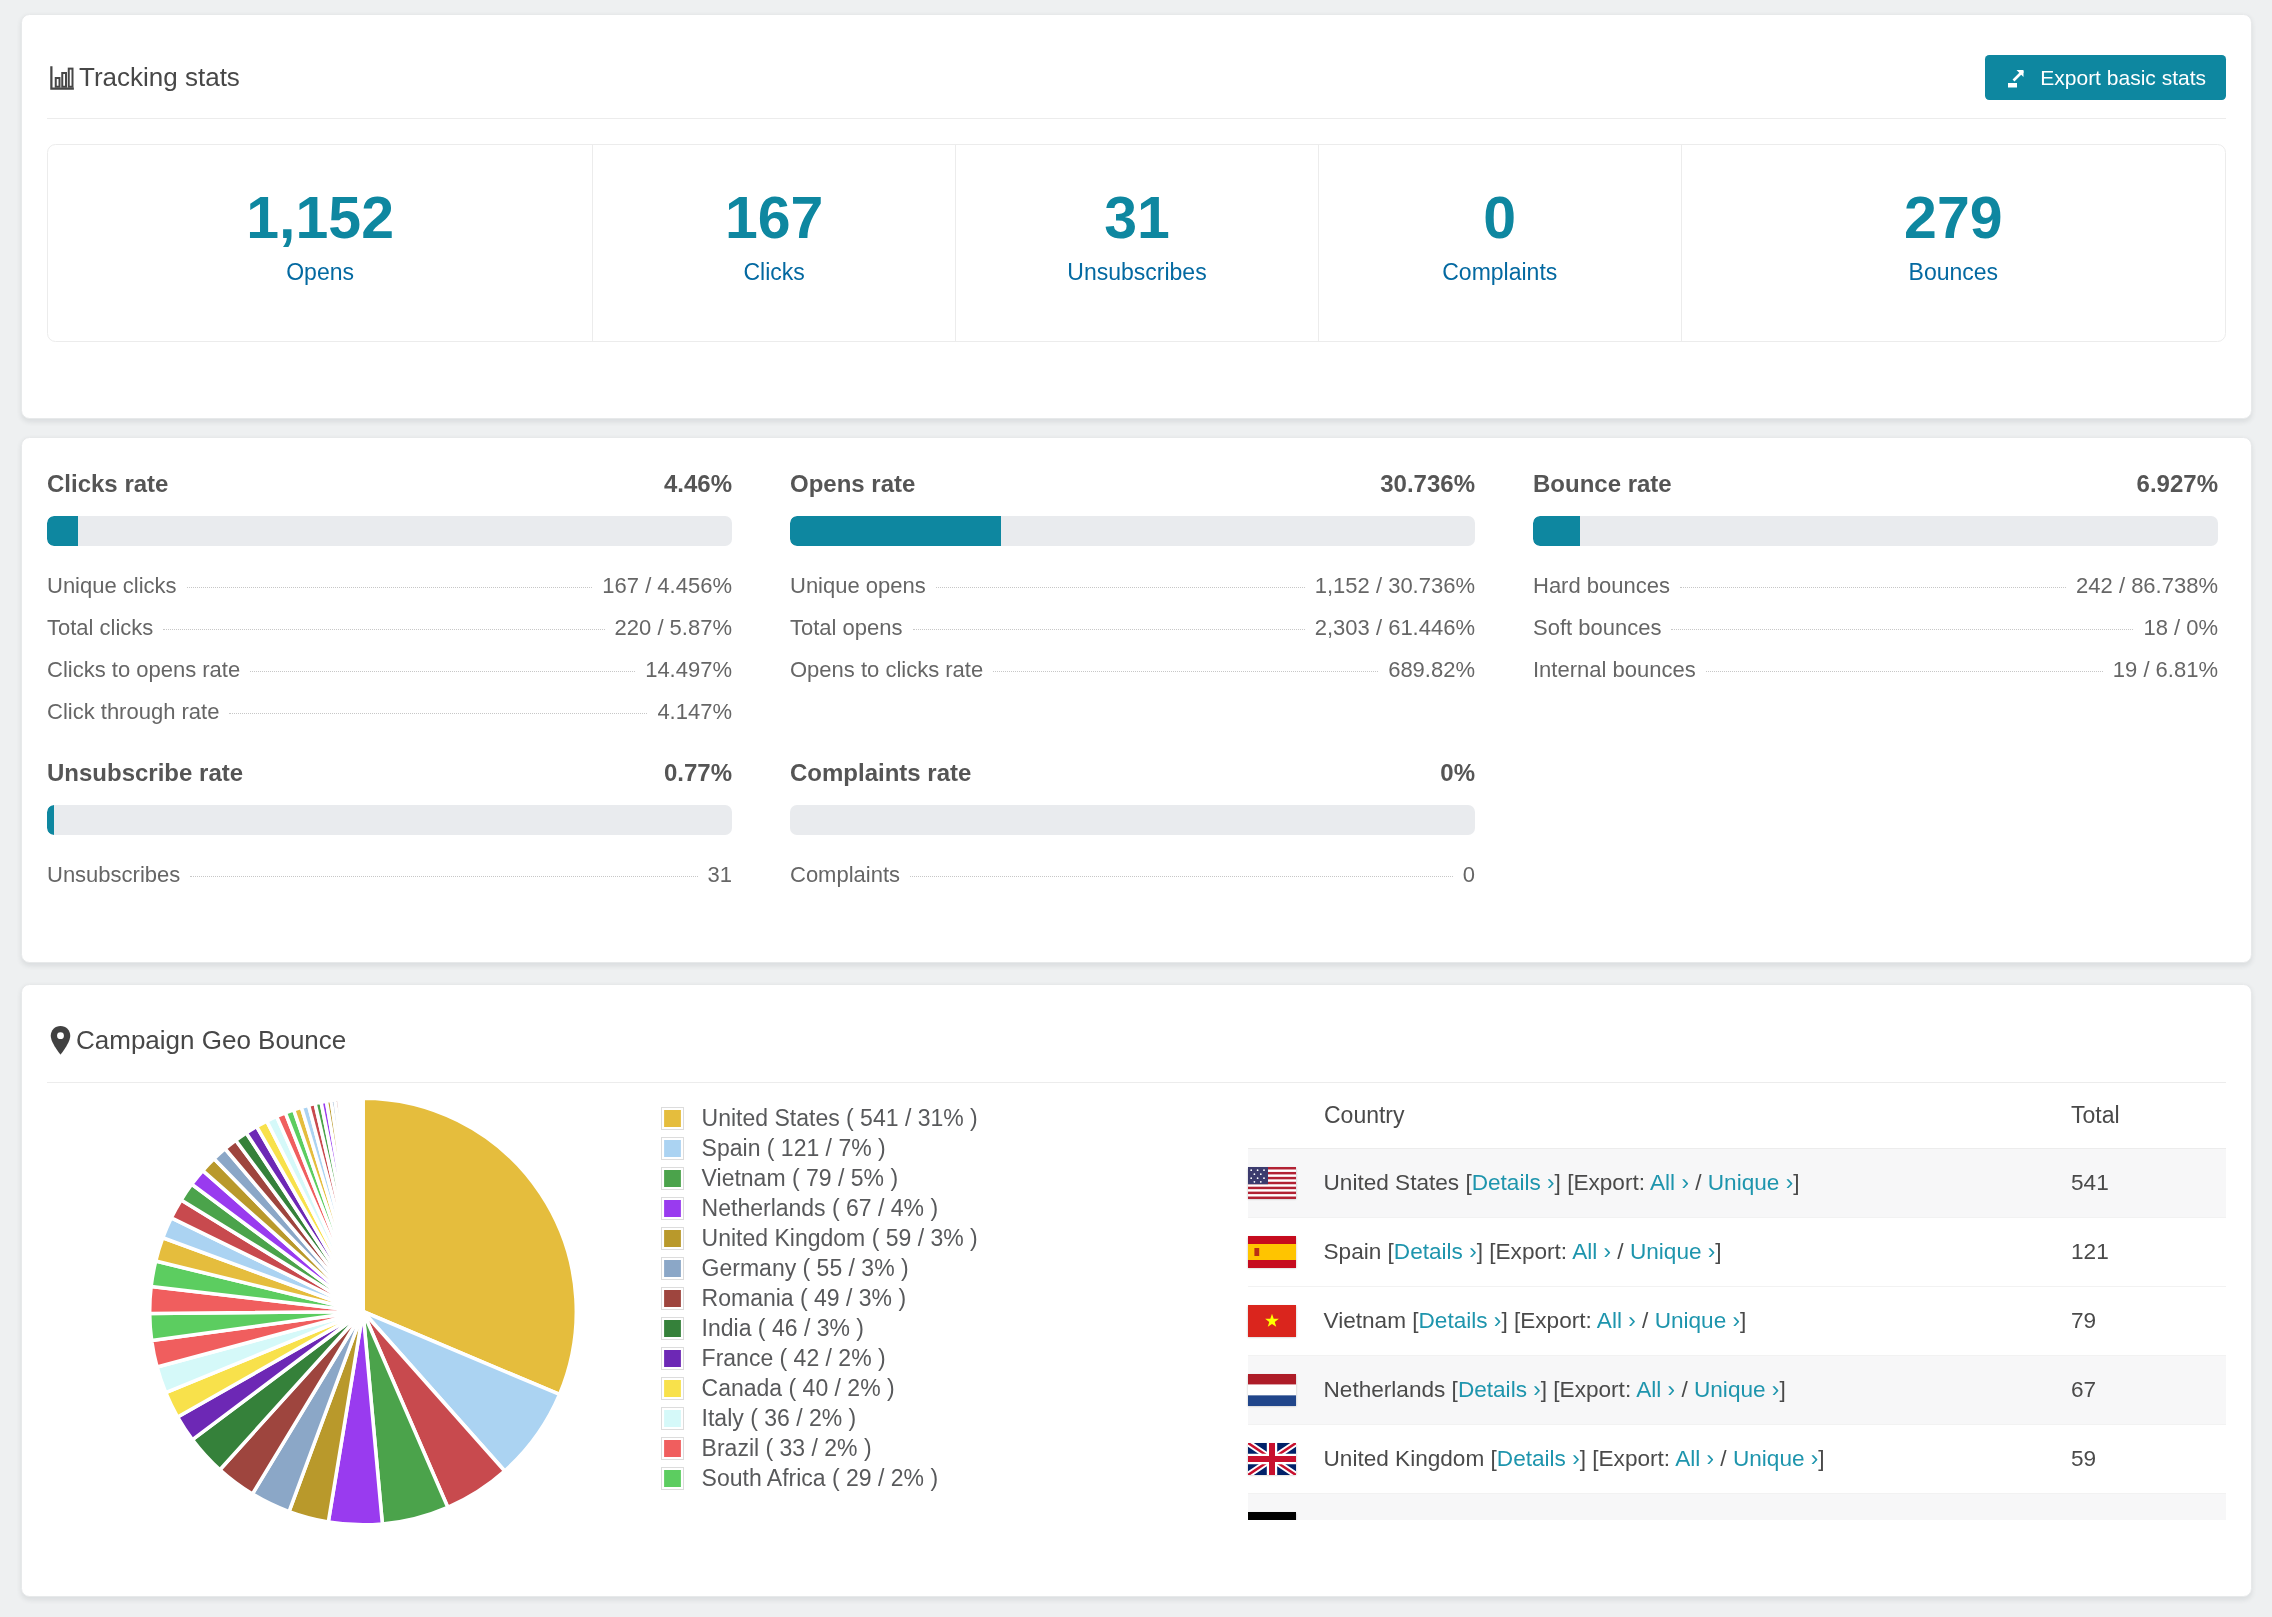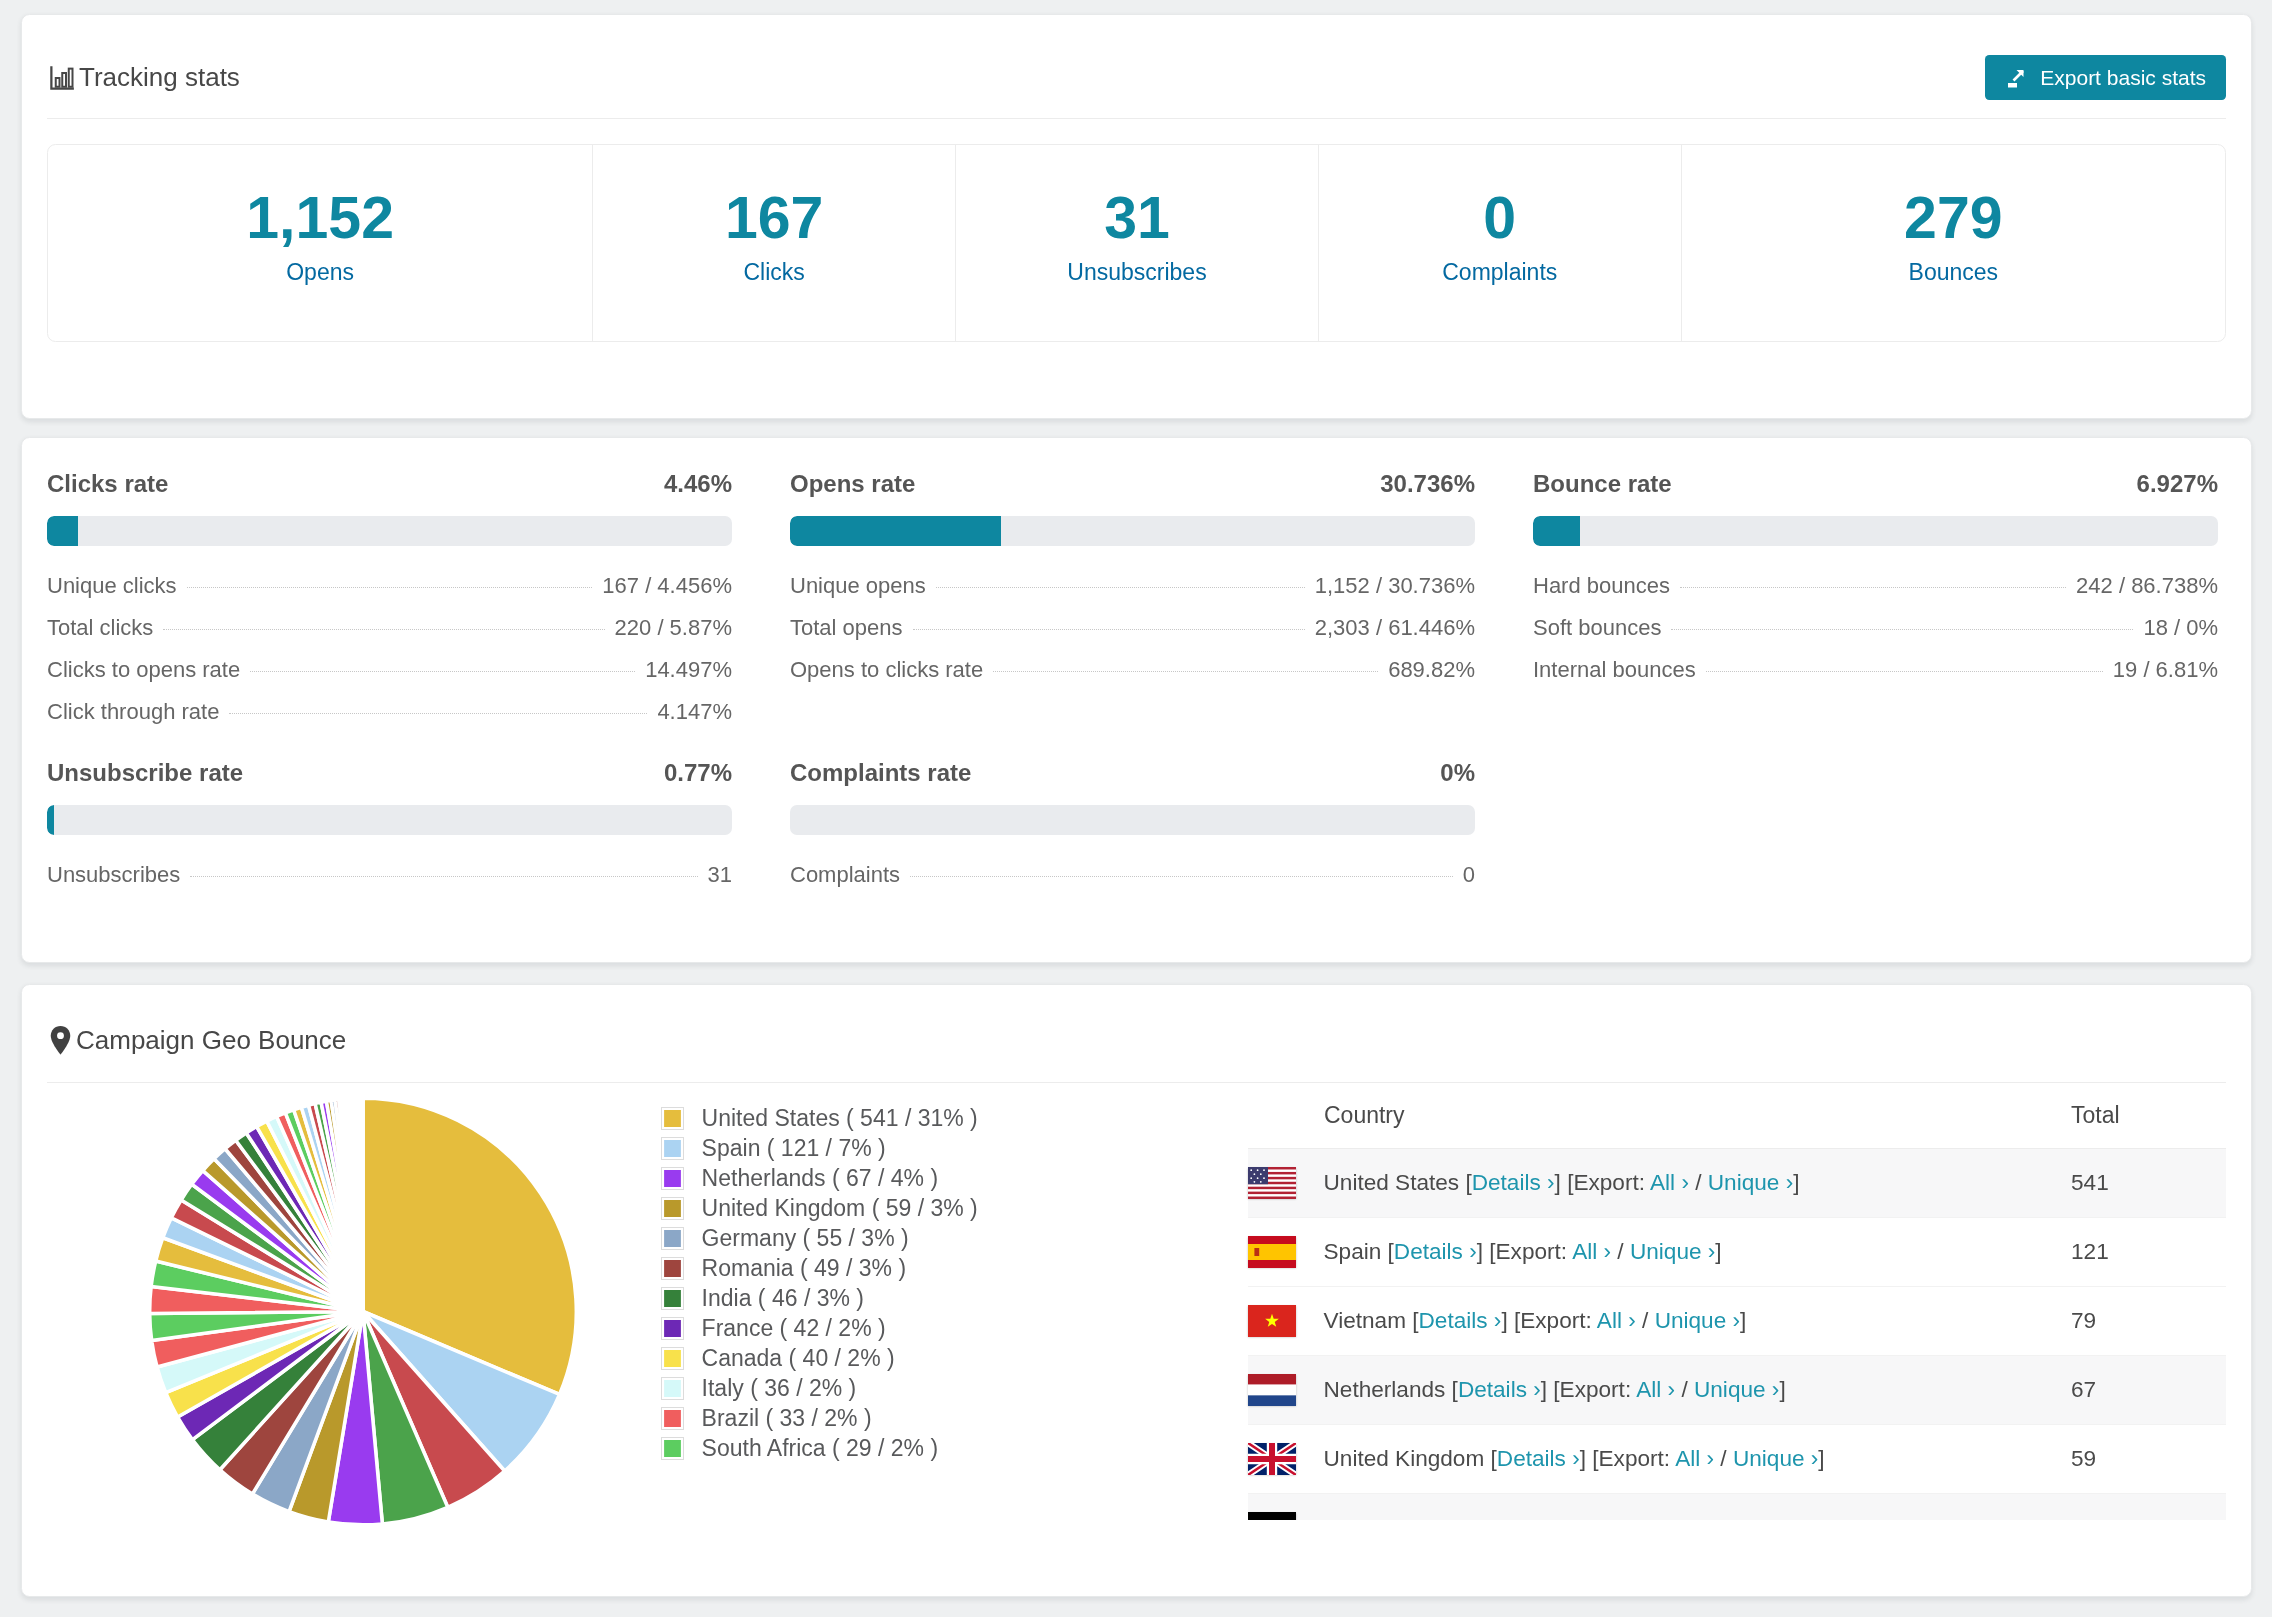--- a/index.html
+++ b/index.html
@@ -310,20 +310,24 @@
     <div class="legend" id="pie-legend">
         <div class="legend-item">
           <span class="swatch" style="background: rgb(229, 189, 61);"></span>
           <span>United States ( 541 / 31% )</span>
         </div>
         <div class="legend-item">
           <span class="swatch" style="background: rgb(171, 211, 242);"></span>
           <span>Spain ( 121 / 7% )</span>
         </div>
         <div class="legend-item">
+          <span class="swatch" style="background: rgb(75, 163, 75);"></span>
+          <span>Vietnam ( 79 / 5% )</span>
+        </div>
+        <div class="legend-item">
           <span class="swatch" style="background: rgb(153, 59, 239);"></span>
           <span>Netherlands ( 67 / 4% )</span>
         </div>
         <div class="legend-item">
           <span class="swatch" style="background: rgb(185, 153, 43);"></span>
           <span>United Kingdom ( 59 / 3% )</span>
         </div>
         <div class="legend-item">
           <span class="swatch" style="background: rgb(139, 167, 199);"></span>
           <span>Germany ( 55 / 3% )</span>

